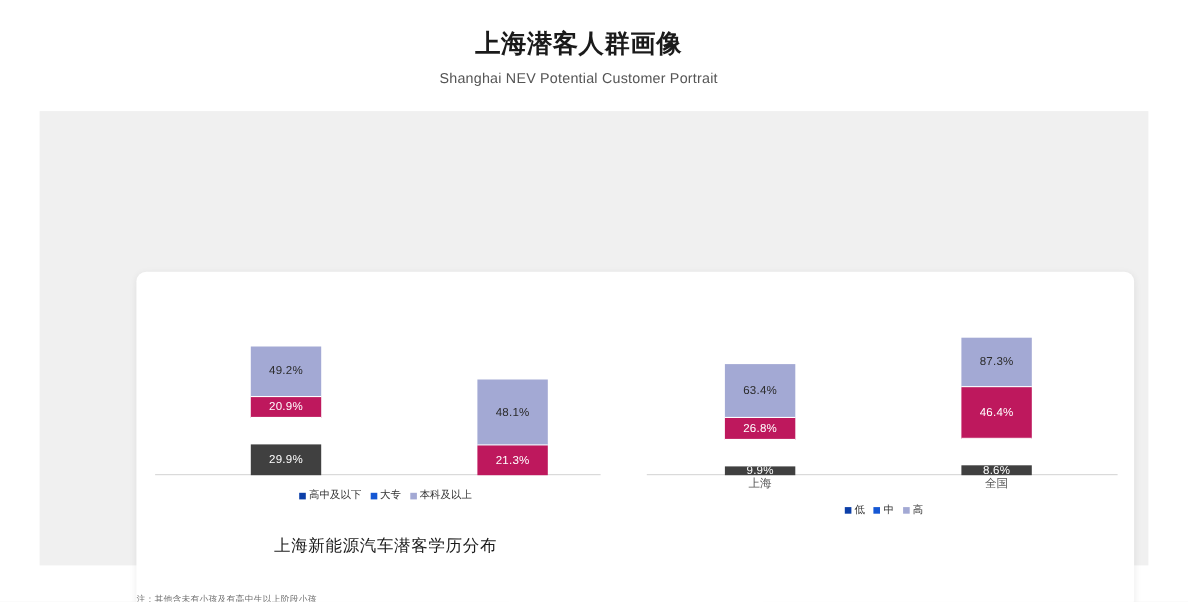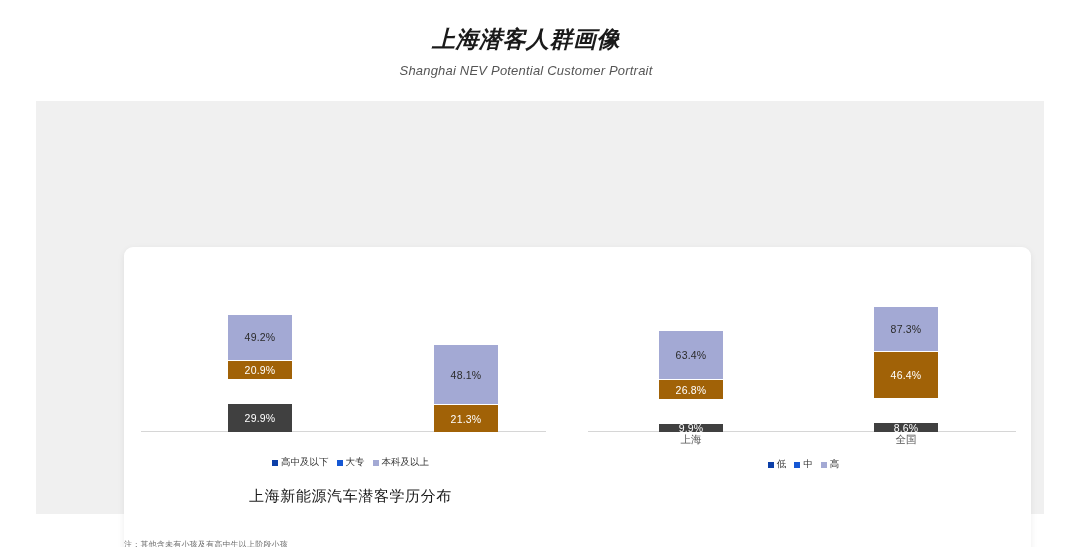--- a/index.html
+++ b/index.html
@@ -15,21 +15,20 @@
     position: relative;
   }
 
   
   .header {
     position: absolute;
     left: 0;
     top: 0;
     width: 1052px;
     text-align: center;
-    font-style: italic;
   }
   .page-title {
     margin: 0;
     padding-top: 26px;
     font-size: 23px;
     font-weight: bold;
     color: #1a1a1a;
     letter-spacing: 0.5px;
     line-height: 1.2;
   }
@@ -115,37 +114,37 @@
     display: flex;
     align-items: center;
     justify-content: center;
     font-size: 10.5px;
     letter-spacing: 0.2px;
     border-bottom: 1px solid #ffffff;
     overflow: hidden;
   }
   .seg:last-child { border-bottom: none; }
   .seg.high { background: #a3a9d4; color: #2b2b2b; }
-  .seg.mid  { background: #a16207; color: #ffffff; }
+  .seg.mid  { background: #be185d; color: #ffffff; }
   .seg.low  { background: #404040; color: #ffffff; margin-top: 24px; }
 
   
   .cat-label {
     position: absolute;
     width: 90px;
     text-align: center;
     font-size: 10.5px;
     color: #555555;
     top: 186px;
   }
 
   
   .legend {
     position: absolute;
-    top: 210px;
+    top: 199px;
     width: 453px;
     text-align: center;
     font-size: 9.5px;
     color: #333333;
     line-height: 1;
   }
   .legend-item {
     display: inline-block;
     margin: 0 4px;
     white-space: nowrap;

